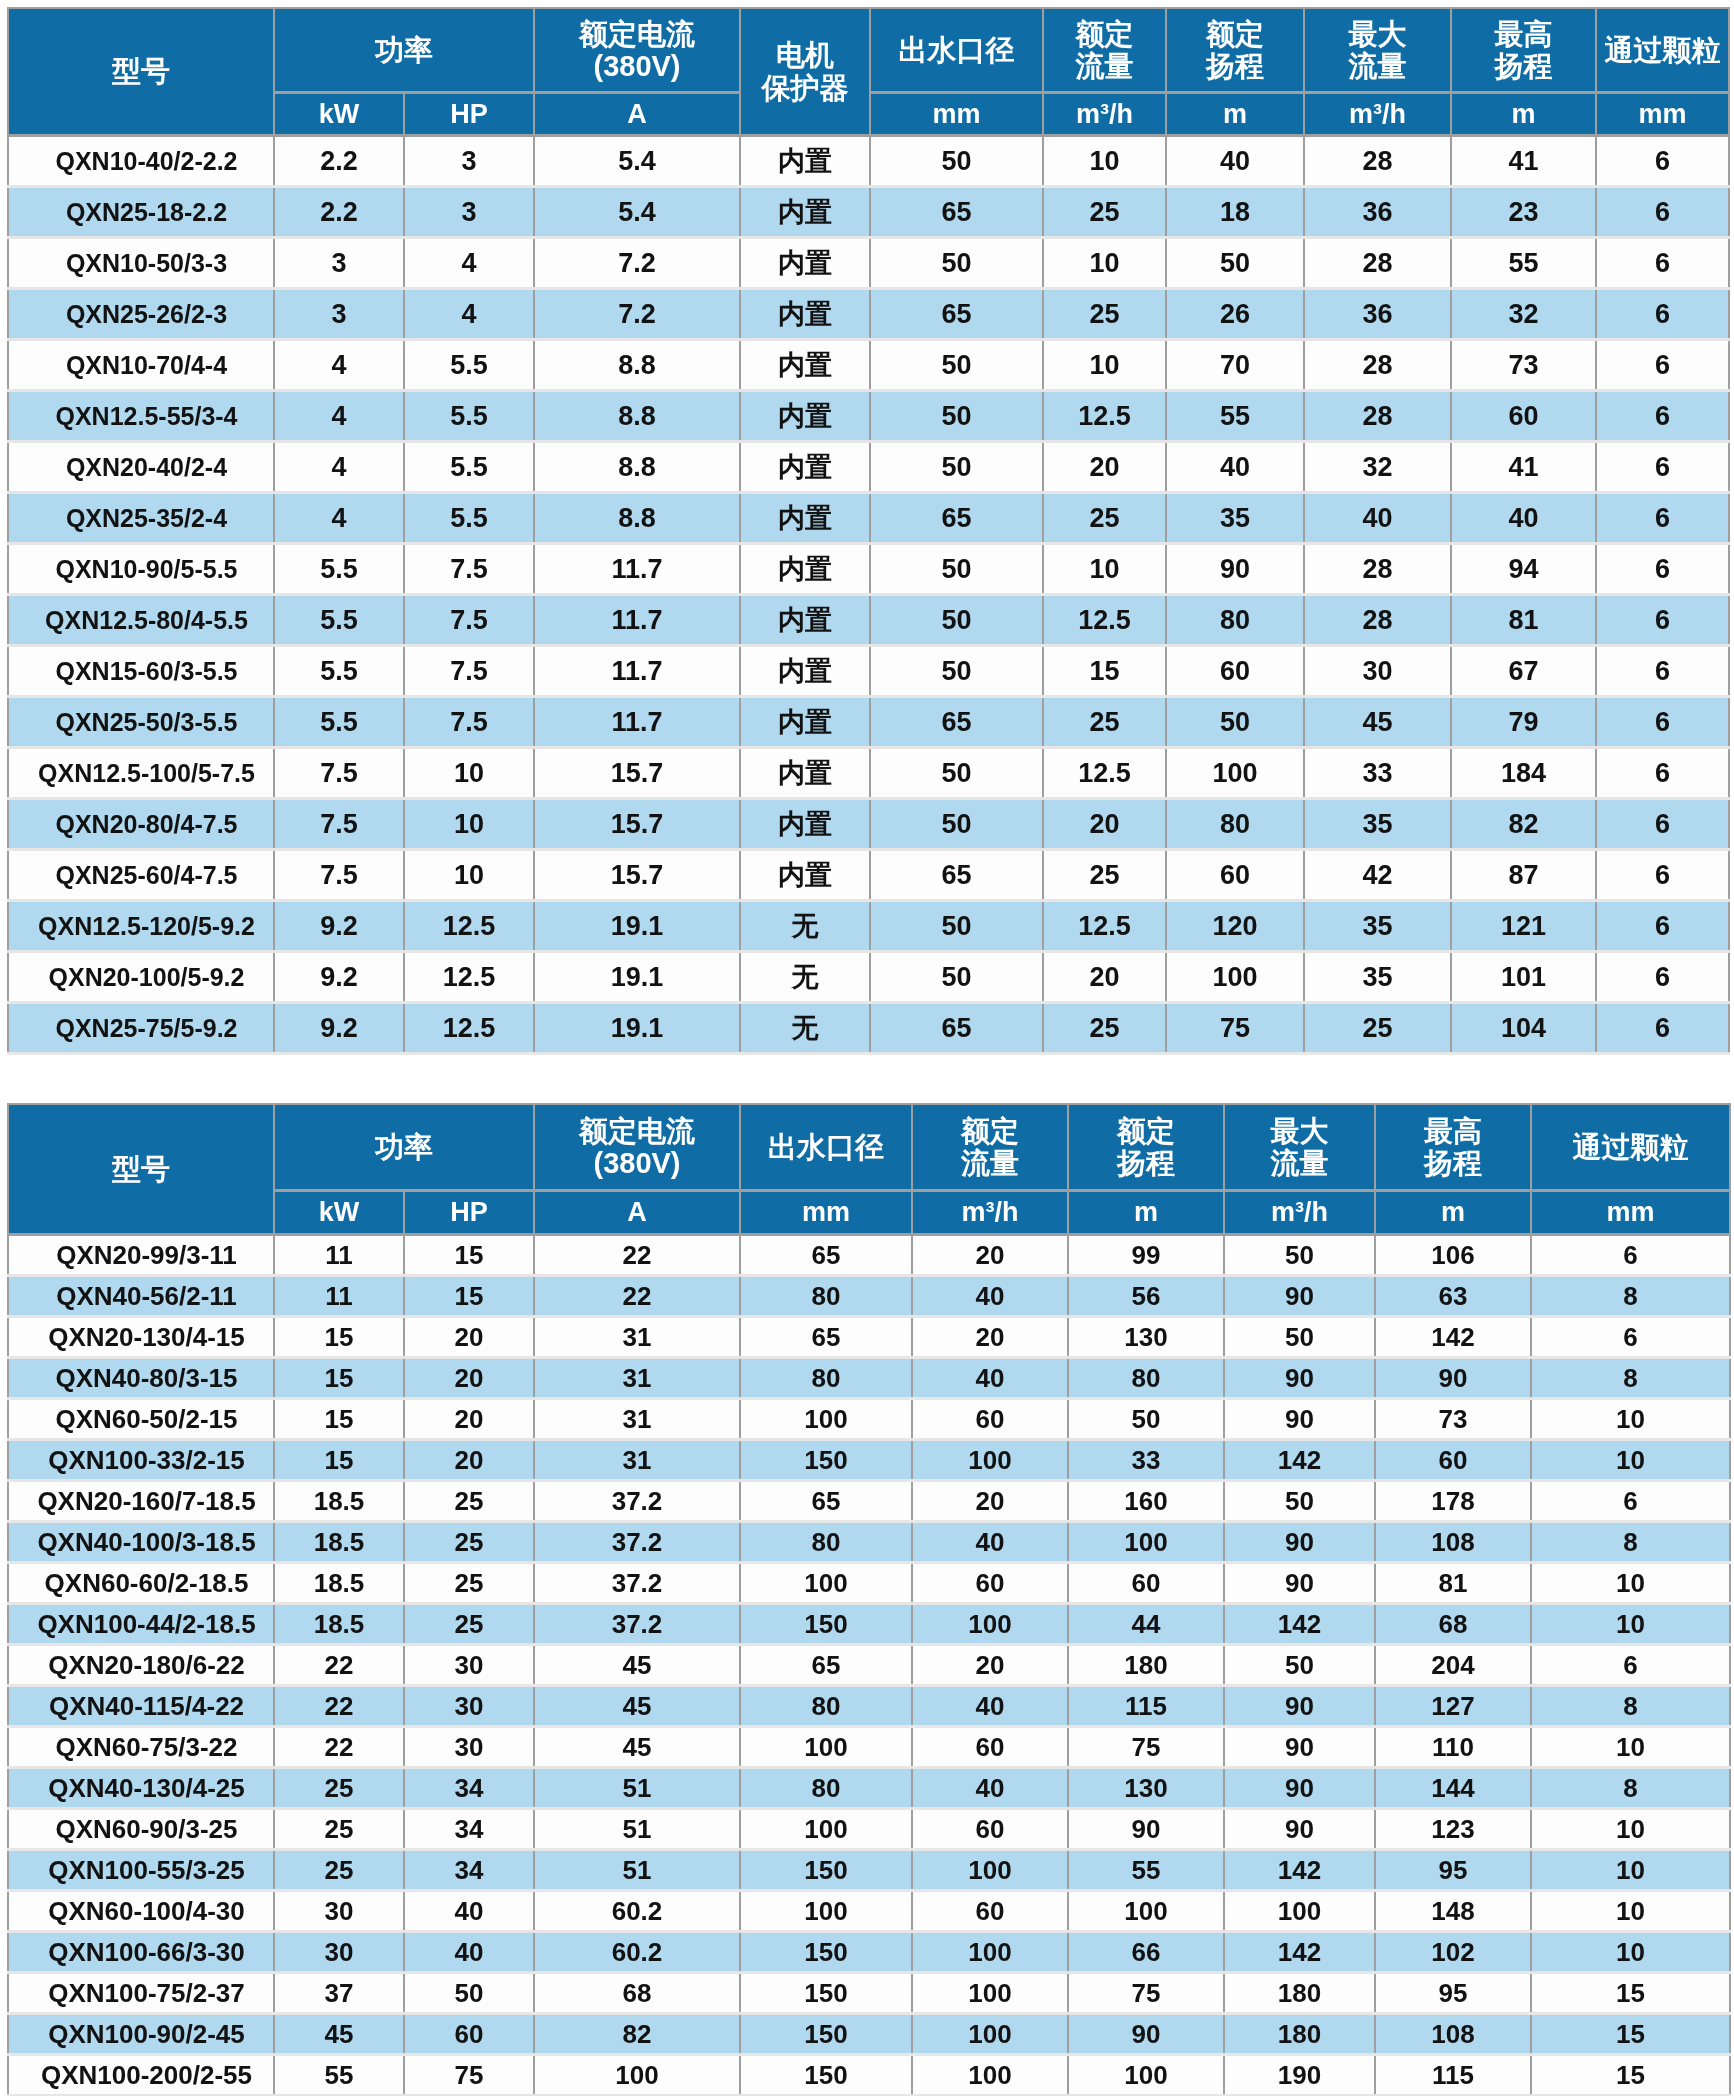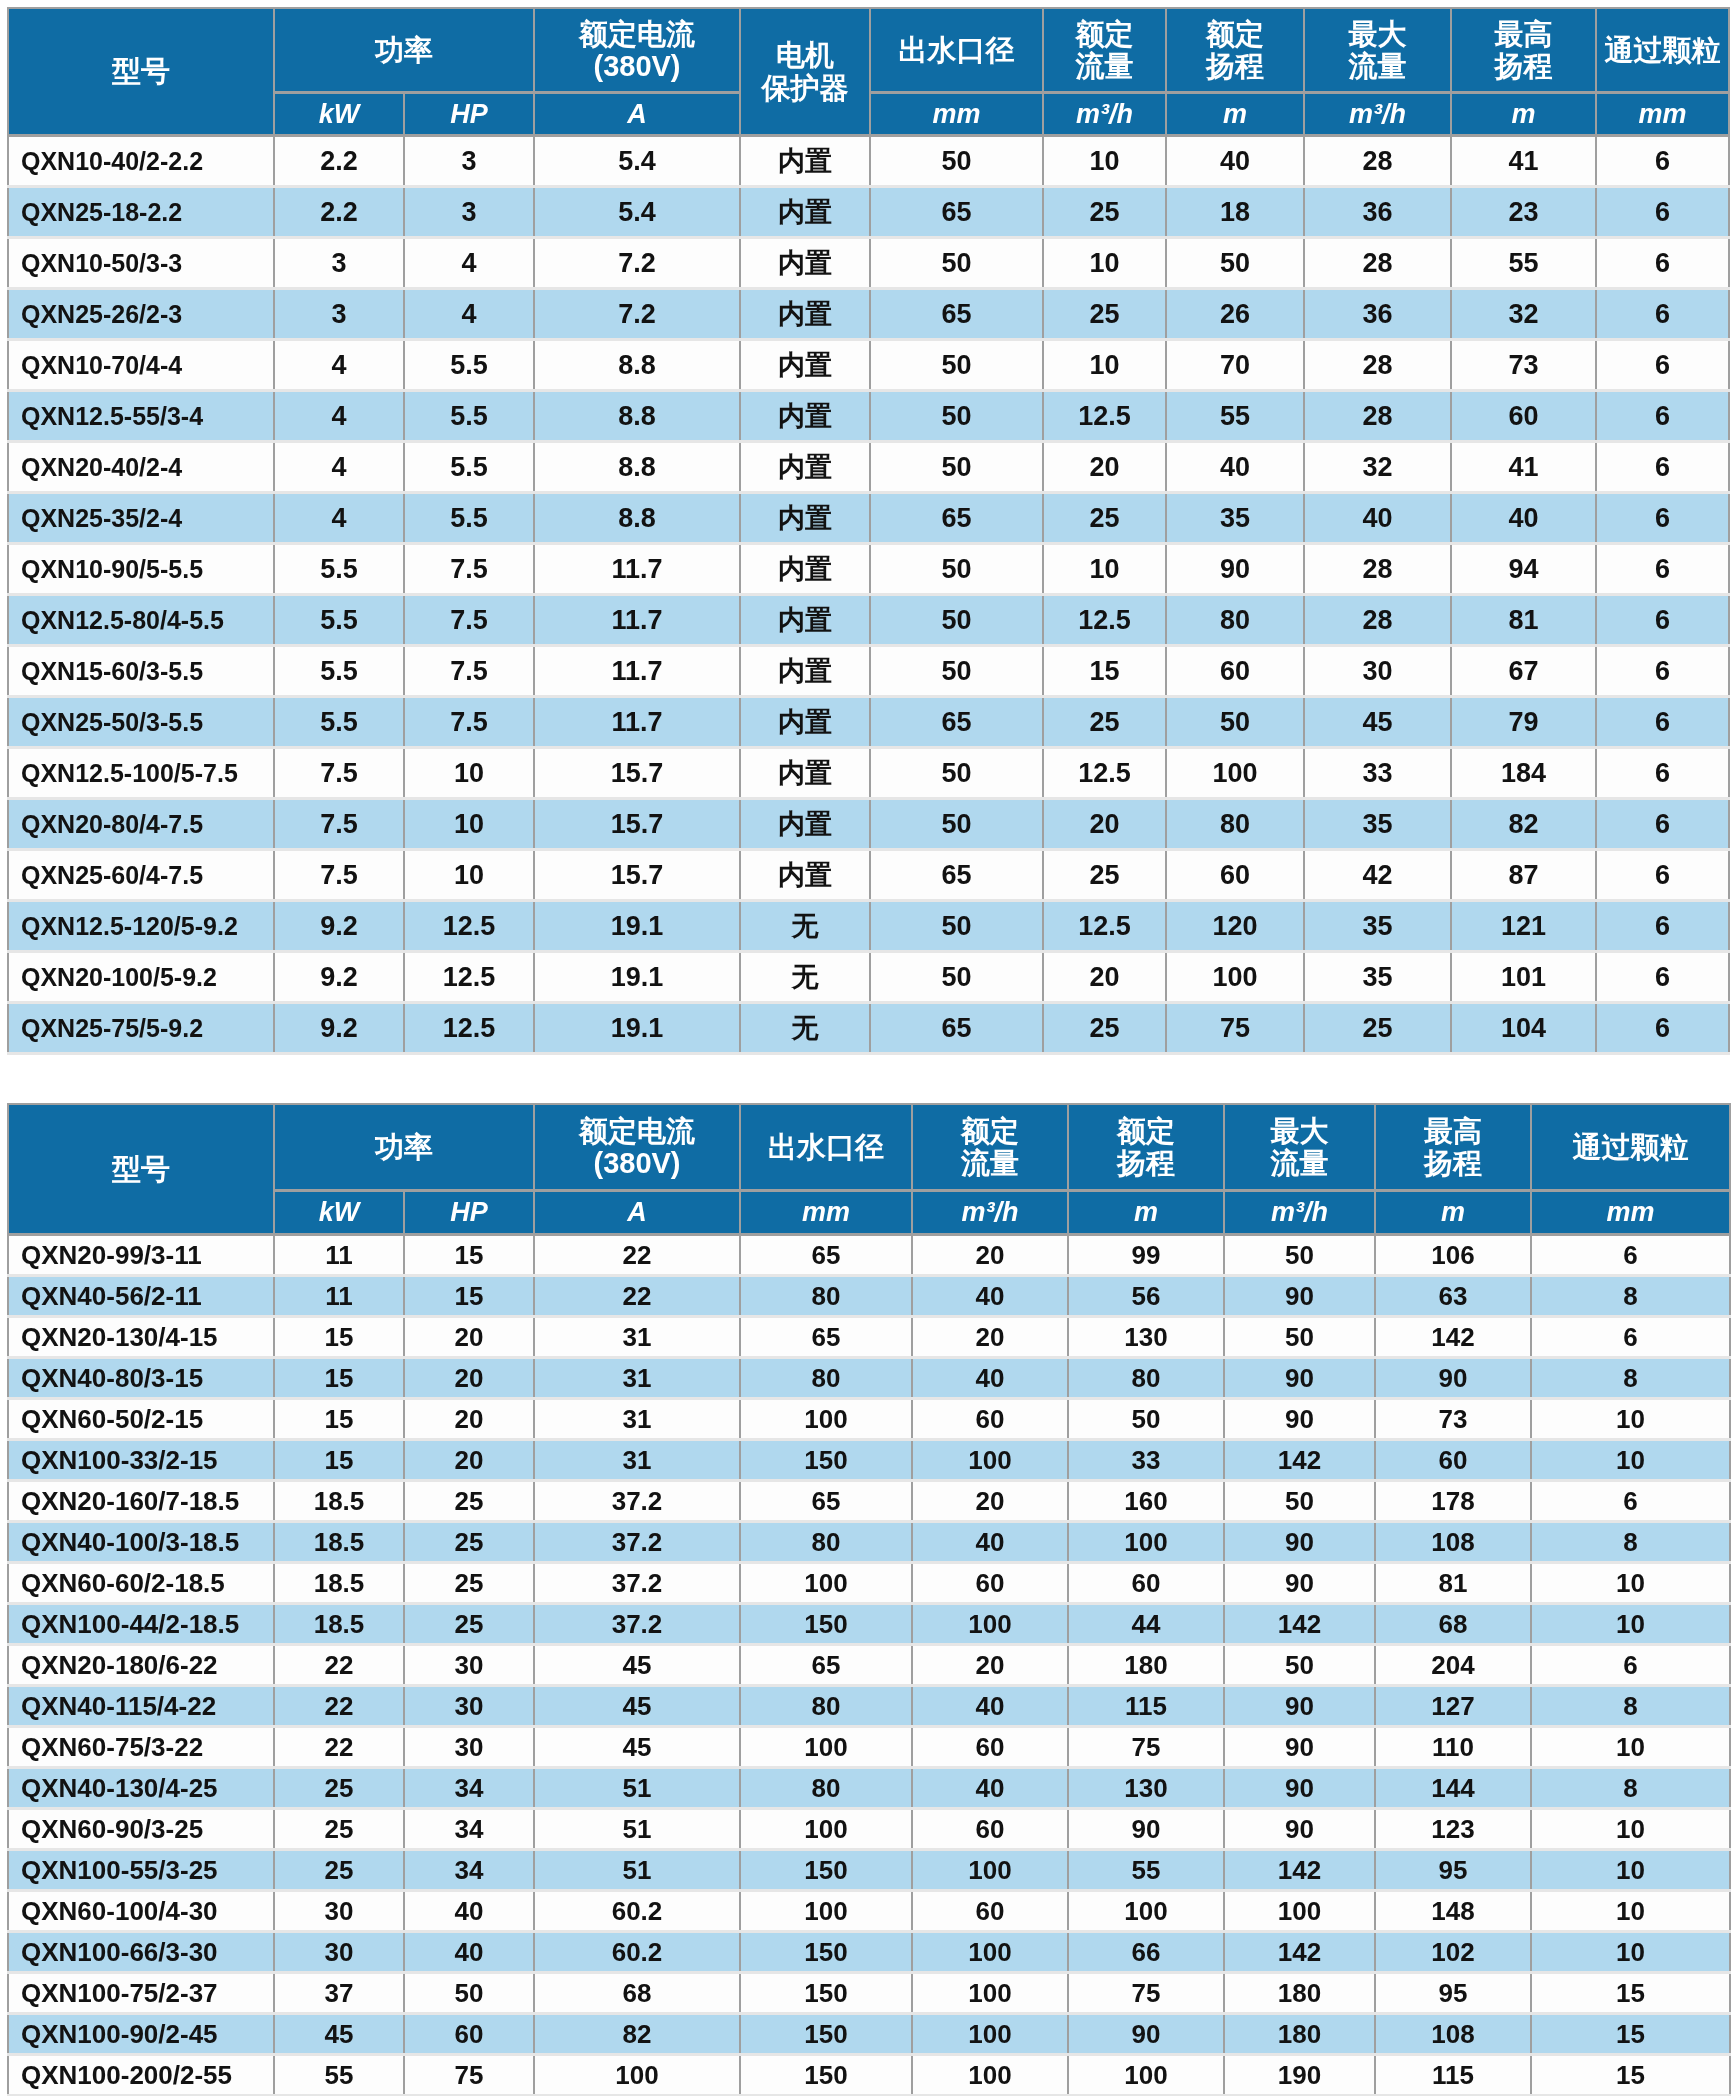--- a/index.html
+++ b/index.html
@@ -33,39 +33,39 @@
     background: #0f6ca4;
     color: #ffffff;
     font-weight: bold;
     white-space: pre-line;
     line-height: 1.12;
     border: 2.6px solid #9f9f9f;
     border-bottom-width: 3.5px;
     font-size: 29px;
   }
   thead tr.main-row th { height: 80px; }
-  thead tr.units-row th { height: 38px; font-size: 27px; font-style: italic; }
+  thead tr.units-row th { height: 38px; font-size: 27px; }
   #table2 thead tr.main-row th { height: 82px; }
   #table2 thead tr.units-row th { height: 39px; }
 
   tbody td {
     color: #121212;
     font-weight: bold;
     font-size: 27px;
     height: 46px;
     background: #fdfdfd;
     border-left: 2.6px solid #9f9f9f;
     border-right: 2.6px solid #9f9f9f;
     border-top: 3.5px solid #e6e6e6;
     border-bottom: 3.5px solid #e6e6e6;
   }
   #table2 tbody td { height: 36px; font-size: 26px; }
   tbody tr.stripe td { background: #b0d8ee; }
   tbody td.model {
-    text-align: left;
+    text-align: center;
     padding-left: 12px;
     font-size: 25px;
   }
 </style>
 </head>
 <body>
 
 <div class="wrap">
 
   <table class="spec" id="table1">

